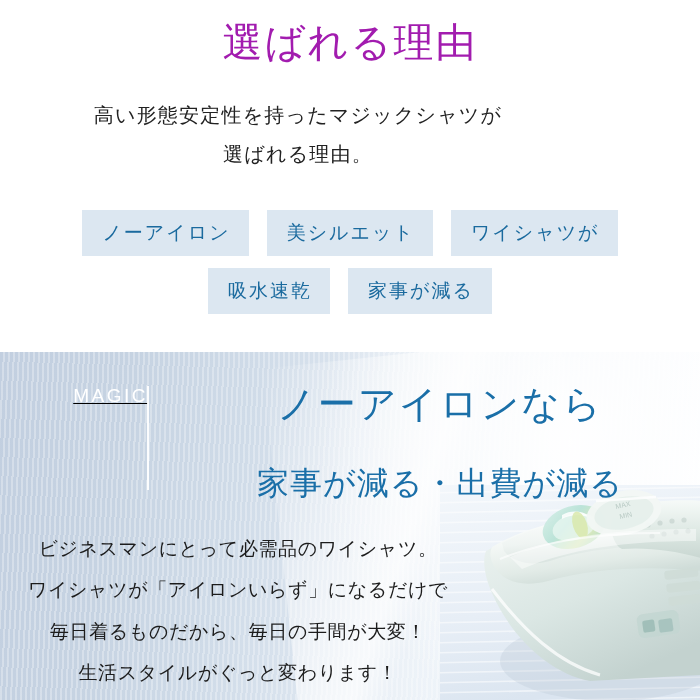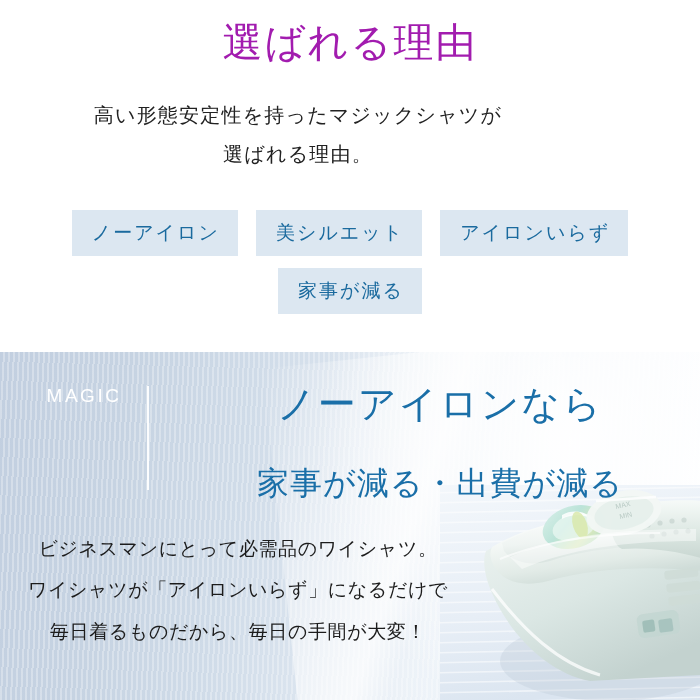--- a/index.html
+++ b/index.html
@@ -149,25 +149,26 @@
       rgba(255,255,255,0) 0%,
       rgba(255,255,255,0.75) 46%,
       rgba(255,255,255,0.25) 54%,
       rgba(255,255,255,0) 100%);
     transform: rotate(-6deg);
     pointer-events: none;
   }
 
   .magic-label-block {
     position: absolute;
-    left: 32px;
+    left: 44px;
     top: 386px;
     width: 104px;
-    text-align: center;
+    text-align: right;
     z-index: 4;
+    text-decoration: underline;
   }
   .magic-word {
     font-family: "Liberation Sans", "DejaVu Sans", sans-serif;
     font-size: 19px;
     font-weight: 400;
     letter-spacing: 2.5px;
     color: #ffffff;
     line-height: 1;
   }
   .magic-number {
@@ -252,24 +253,25 @@
     <div class="section-lead">
       <span class="lead-line">高い形態安定性を持ったマジックシャツが</span>
       <span class="lead-line">選ばれる理由。</span>
     </div>
 
     <div class="badge-rows">
 
       <div class="badge-row">
         <div class="badge">ノーアイロン</div>
         <div class="badge">美シルエット</div>
-        <div class="badge">アイロンいらず</div>
+        <div class="badge">ワイシャツが</div>
       </div>
 
       <div class="badge-row">
+        <div class="badge">吸水速乾</div>
         <div class="badge">家事が減る</div>
       </div>
 
     </div>
   </div>
 
   <div class="magic-banner">
     <div class="fabric-stripes"></div>
     <div class="fabric-fold"></div>
     <div class="fabric-sheen"></div>
@@ -409,15 +411,16 @@
 
   <div class="magic-headline">
     <span class="hl-line hl-line-1">ノーアイロンなら</span>
     <span class="hl-line hl-line-2">家事が減る・出費が減る</span>
   </div>
 
   <div class="body-copy">
     <span class="copy-line">ビジネスマンにとって必需品のワイシャツ。</span>
     <span class="copy-line">ワイシャツが「アイロンいらず」になるだけで</span>
     <span class="copy-line">毎日着るものだから、毎日の手間が大変！</span>
+    <span class="copy-line">生活スタイルがぐっと変わります！</span>
   </div>
 
 </div>
 
 </body></html>

